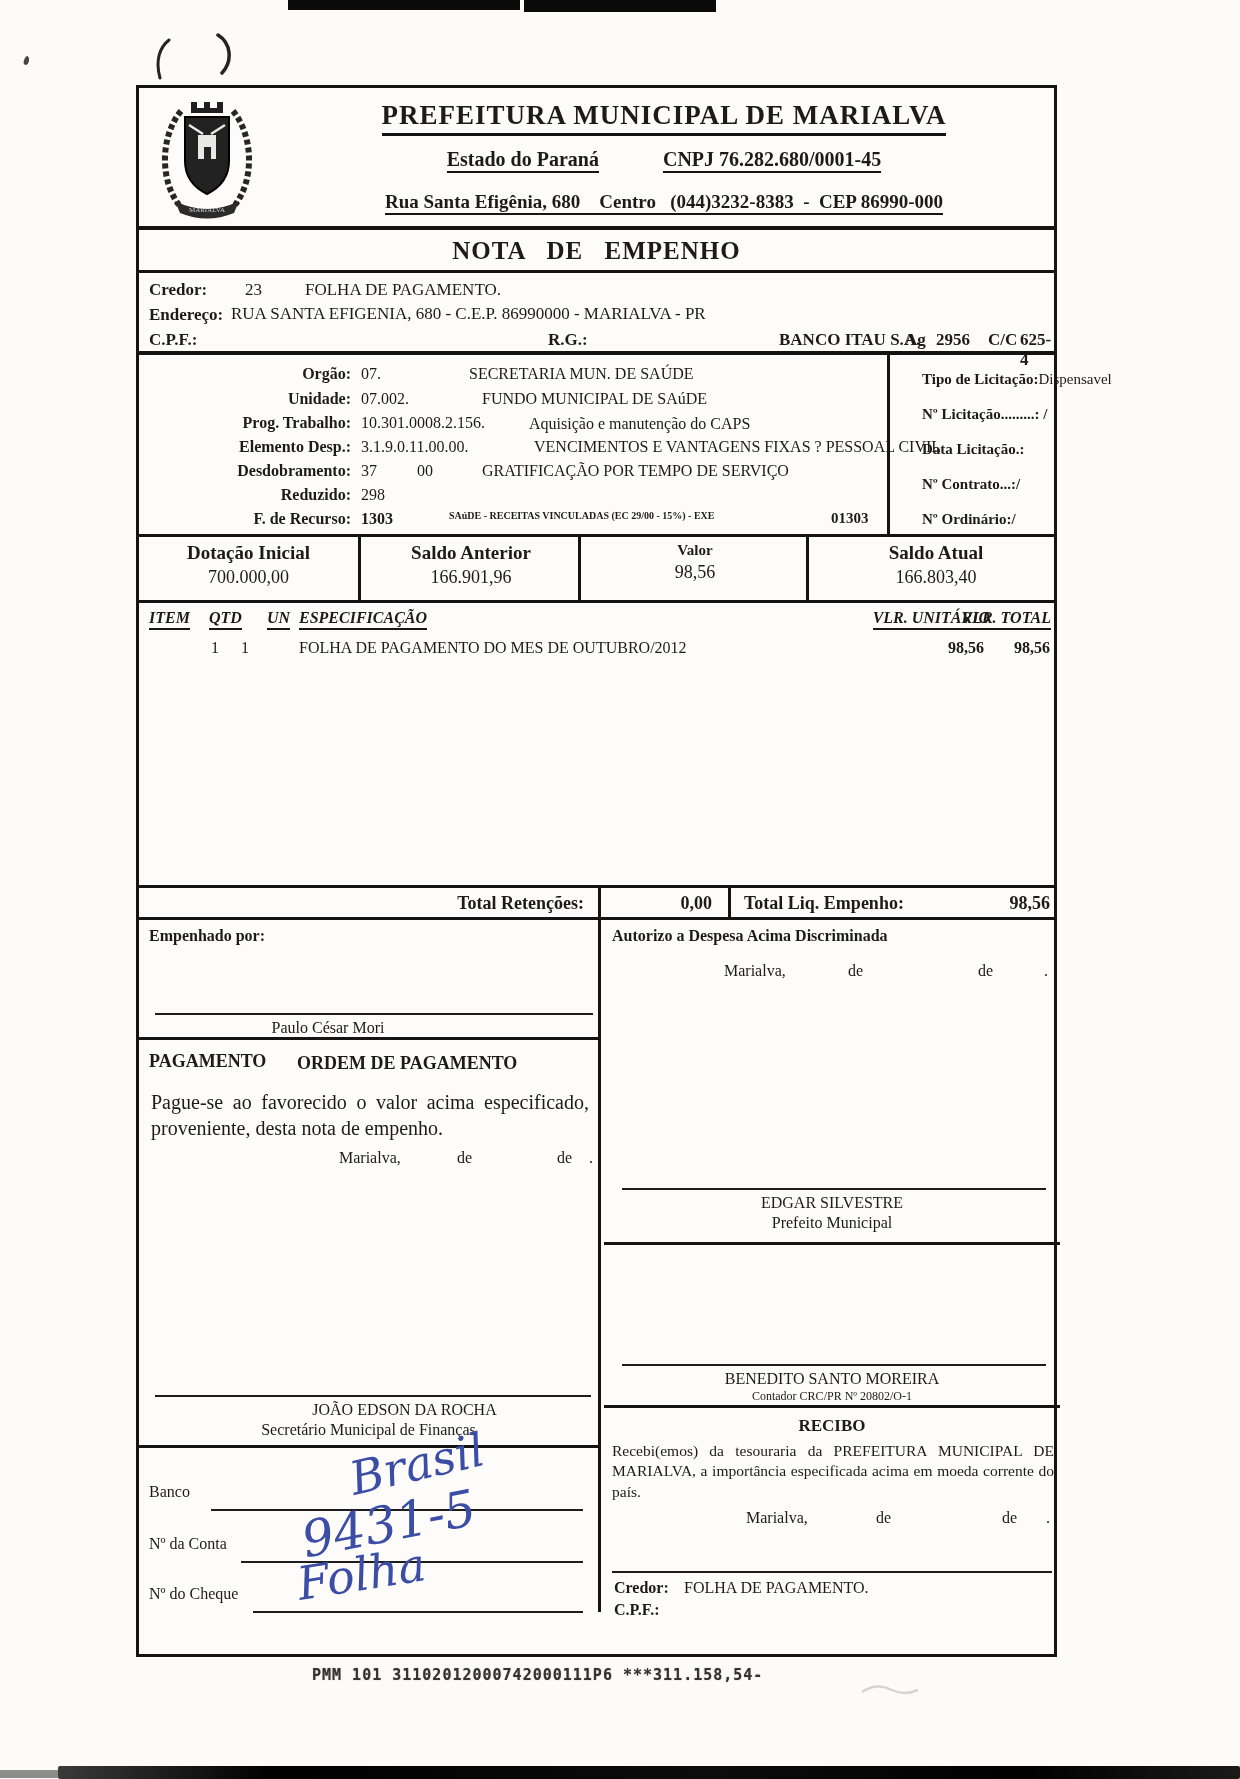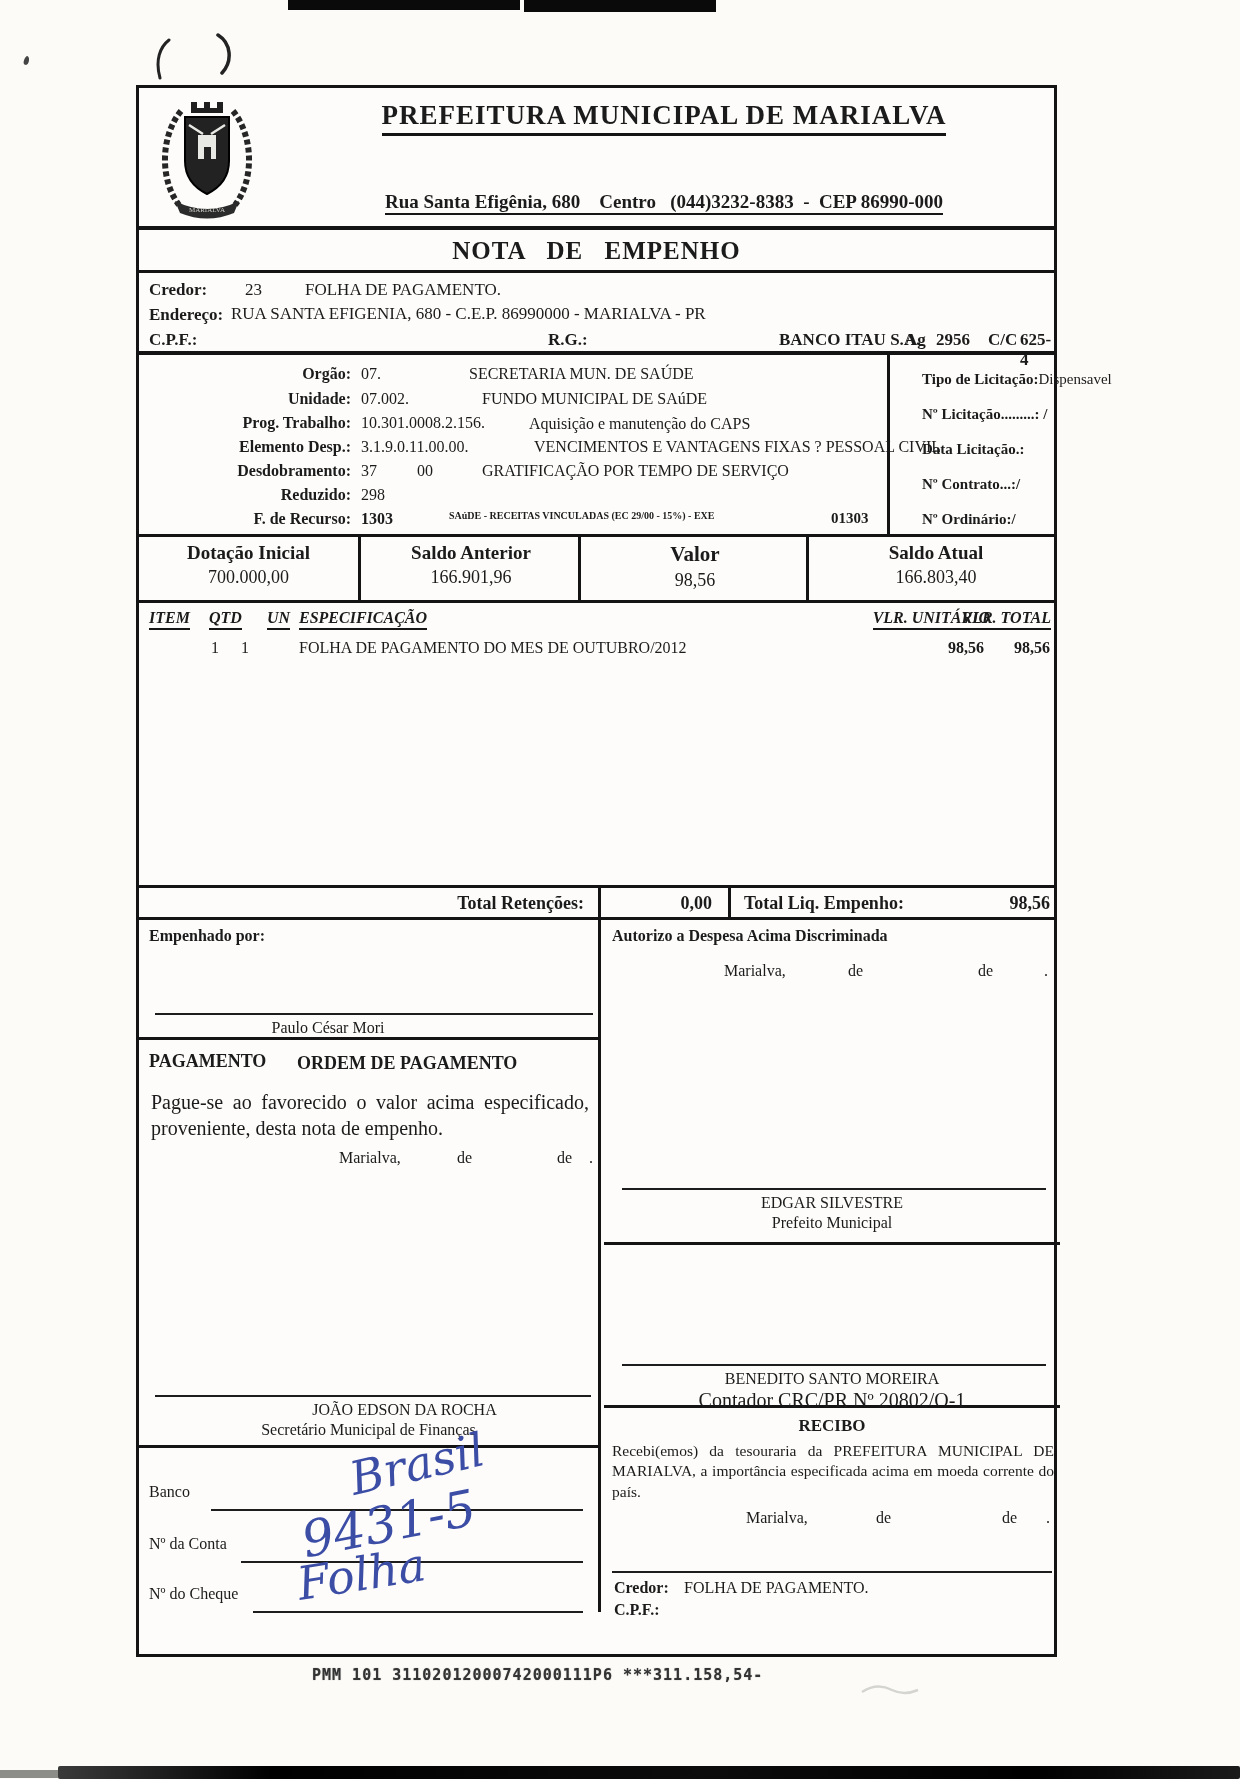--- a/index.html
+++ b/index.html
@@ -60,20 +60,23 @@
         <path d="M34 22 h44 v44 c0 17 -10 27 -22 33 c-12 -6 -22 -16 -22 -33 z" fill="#222" stroke="#000" stroke-width="2"></path>
         <rect x="47" y="40" width="18" height="24" fill="#e8e8e4"></rect>
         <rect x="53" y="52" width="7" height="12" fill="#222"></rect>
         <path d="M38 30 l14 9 M74 30 l-14 9" stroke="#e8e8e4" stroke-width="2.5" fill="none"></path>
         <path d="M24 106 q32 16 64 0 l-5 12 q-27 11 -54 0 z" fill="#2b2b2b"></path>
         <text x="56" y="117" text-anchor="middle" font-size="7" fill="#cfcfc9" font-family="Liberation Serif, serif">MARIALVA</text>
       </svg>
       <div class="abs ctr" style="left:140px;top:12px;width:770px;">
         <span class="nw" style="display:inline-block;font-size:27px;font-weight:bold;letter-spacing:1px;border-bottom:3px solid #141414;padding-bottom:2px;">PREFEITURA MUNICIPAL DE MARIALVA</span>
       </div>
+      <div class="abs ctr" style="left:140px;top:60px;width:770px;font-size:20px;font-weight:bold;">
+        <span class="u nw" style="margin-right:64px;">Estado do Paraná</span><span class="u nw">CNPJ 76.282.680/0001-45</span>
+      </div>
       <div class="abs ctr" style="left:140px;top:103px;width:770px;font-size:19px;font-weight:bold;">
         <span class="u nw">Rua Santa Efigênia, 680&nbsp;&nbsp;&nbsp;&nbsp;Centro&nbsp;&nbsp;&nbsp;(044)3232-8383&nbsp;&nbsp;-&nbsp;&nbsp;CEP 86990-000</span>
       </div>
     </div>
 
     <div class="sec titlebar">NOTA DE EMPENHO</div>
 
 
     <div class="sec credor">
       <span class="abs lbl" style="left:10px;top:7px;">Credor:</span>
@@ -132,21 +135,21 @@
     <div class="sec dotacao">
       <div class="cell ctr" style="left:0;top:0;width:222px;height:66px;border-right:3px solid #141414;">
         <div class="lbl" style="font-size:19px;margin-top:5px;">Dotação Inicial</div>
         <div style="font-size:18px;margin-top:3px;">700.000,00</div>
       </div>
       <div class="cell ctr" style="left:225px;top:0;width:217px;height:66px;border-right:3px solid #141414;">
         <div class="lbl" style="font-size:19px;margin-top:5px;">Saldo Anterior</div>
         <div style="font-size:18px;margin-top:3px;">166.901,96</div>
       </div>
       <div class="cell ctr" style="left:445px;top:0;width:225px;height:66px;border-right:3px solid #141414;">
-        <div class="lbl" style="font-size:21px;margin-top:5px;">Valor</div>
+        <div class="lbl" style="font-size:15px;margin-top:5px;">Valor</div>
         <div style="font-size:18px;margin-top:3px;">98,56</div>
       </div>
       <div class="cell ctr" style="left:673px;top:0;width:248px;height:66px;">
         <div class="lbl" style="font-size:19px;margin-top:5px;">Saldo Atual</div>
         <div style="font-size:18px;margin-top:3px;">166.803,40</div>
       </div>
     </div>
 
     <div class="sec items" style="font-size:16px;">
       <span class="abs lbl i u" style="left:10px;top:6px;">ITEM</span>
@@ -221,21 +224,21 @@
           <span class="abs" style="left:374px;top:42px;">de</span>
           <span class="abs" style="left:440px;top:42px;">.</span>
           <div class="sigline" style="left:18px;top:268px;width:424px;"></div>
           <div class="abs ctr" style="left:0;top:274px;width:456px;">EDGAR SILVESTRE</div>
           <div class="abs ctr" style="left:0;top:294px;width:456px;font-size:16px;">Prefeito Municipal</div>
         </div>
 
         <div class="cell" style="left:0;top:328px;width:456px;height:160px;border-bottom:3px solid #141414;">
           <div class="sigline" style="left:18px;top:116px;width:424px;"></div>
           <div class="abs ctr" style="left:0;top:122px;width:456px;">BENEDITO SANTO MOREIRA</div>
-          <div class="abs ctr" style="left:0;top:141px;width:456px;font-size:20px;">Contador CRC/PR Nº 20802/O-1</div>
+          <div class="abs ctr" style="left:0;top:141px;width:456px;font-size:12px;">Contador CRC/PR Nº 20802/O-1</div>
         </div>
 
         <div class="cell" style="left:0;top:491px;width:456px;height:201px;">
           <div class="abs ctr lbl" style="left:0;top:5px;width:456px;font-size:17px;">RECIBO</div>
           <div class="para" style="left:8px;top:30px;width:442px;font-size:15.5px;">Recebi(emos) da tesouraria da PREFEITURA MUNICIPAL DE MARIALVA, a importância especificada acima em moeda corrente do país.</div>
           <span class="abs" style="left:142px;top:98px;">Marialva,</span>
           <span class="abs" style="left:272px;top:98px;">de</span>
           <span class="abs" style="left:398px;top:98px;">de</span>
           <span class="abs" style="left:442px;top:98px;">.</span>
           <div class="sigline" style="left:8px;top:160px;width:440px;"></div>

